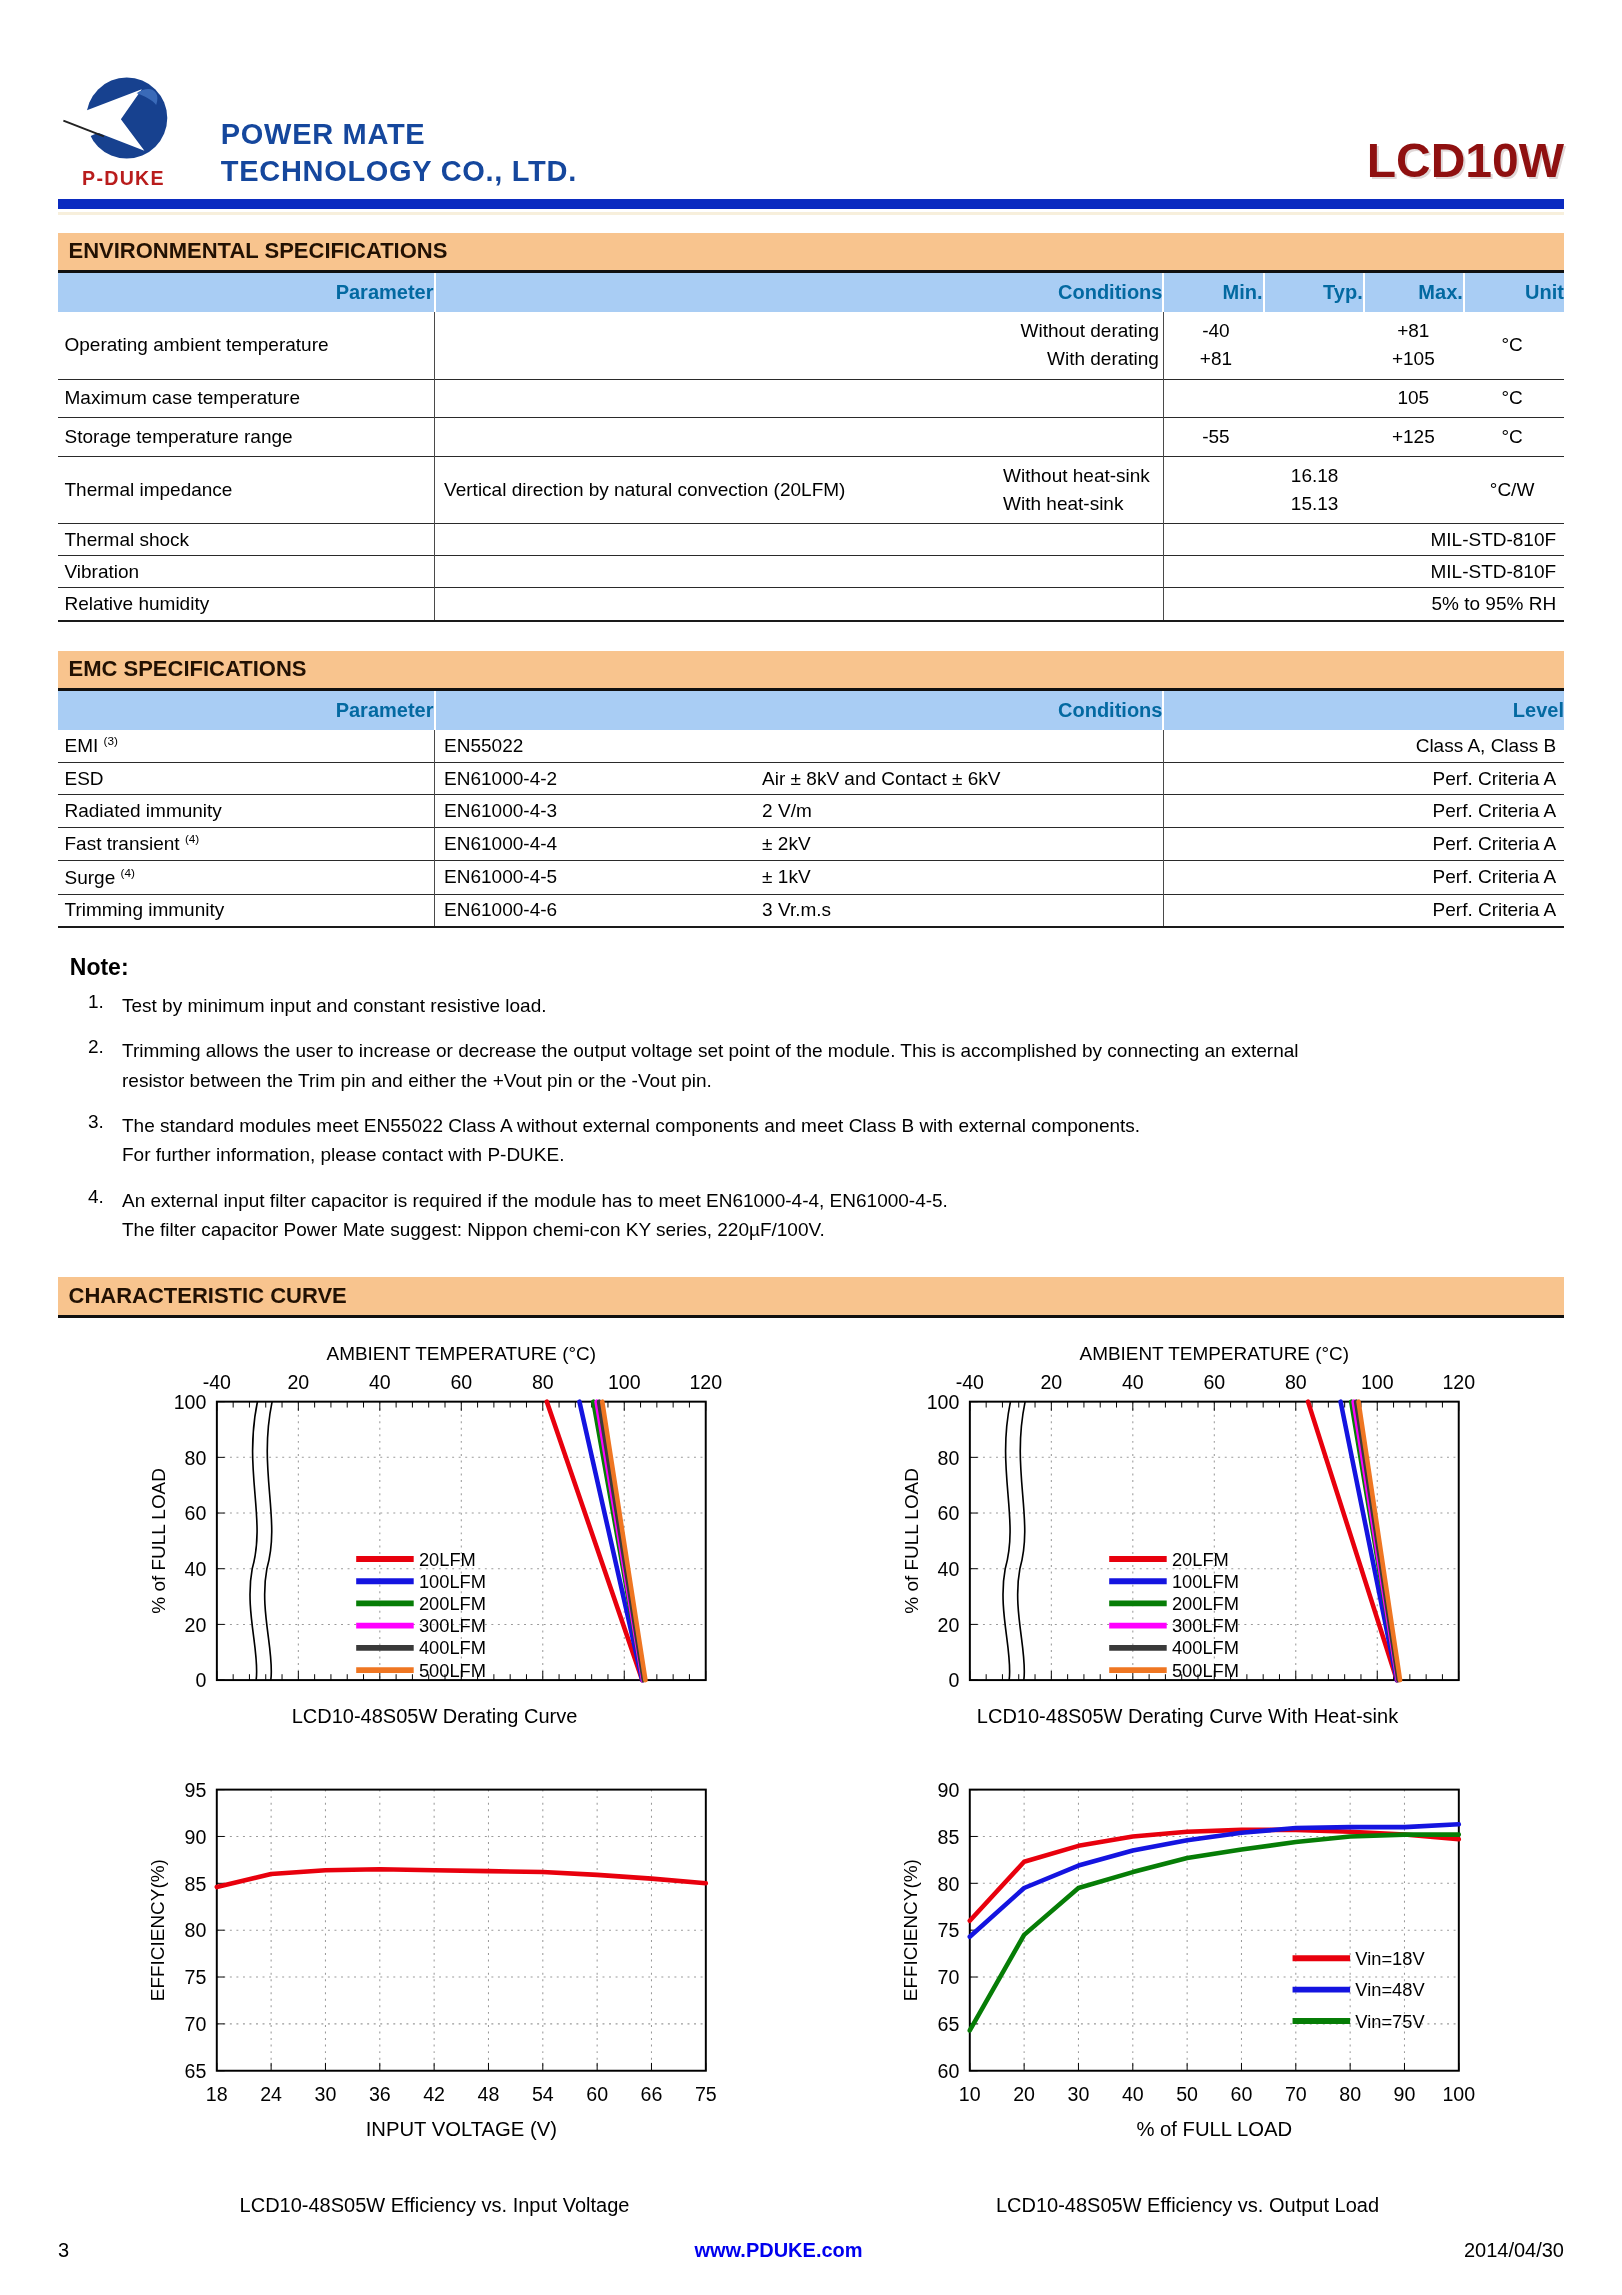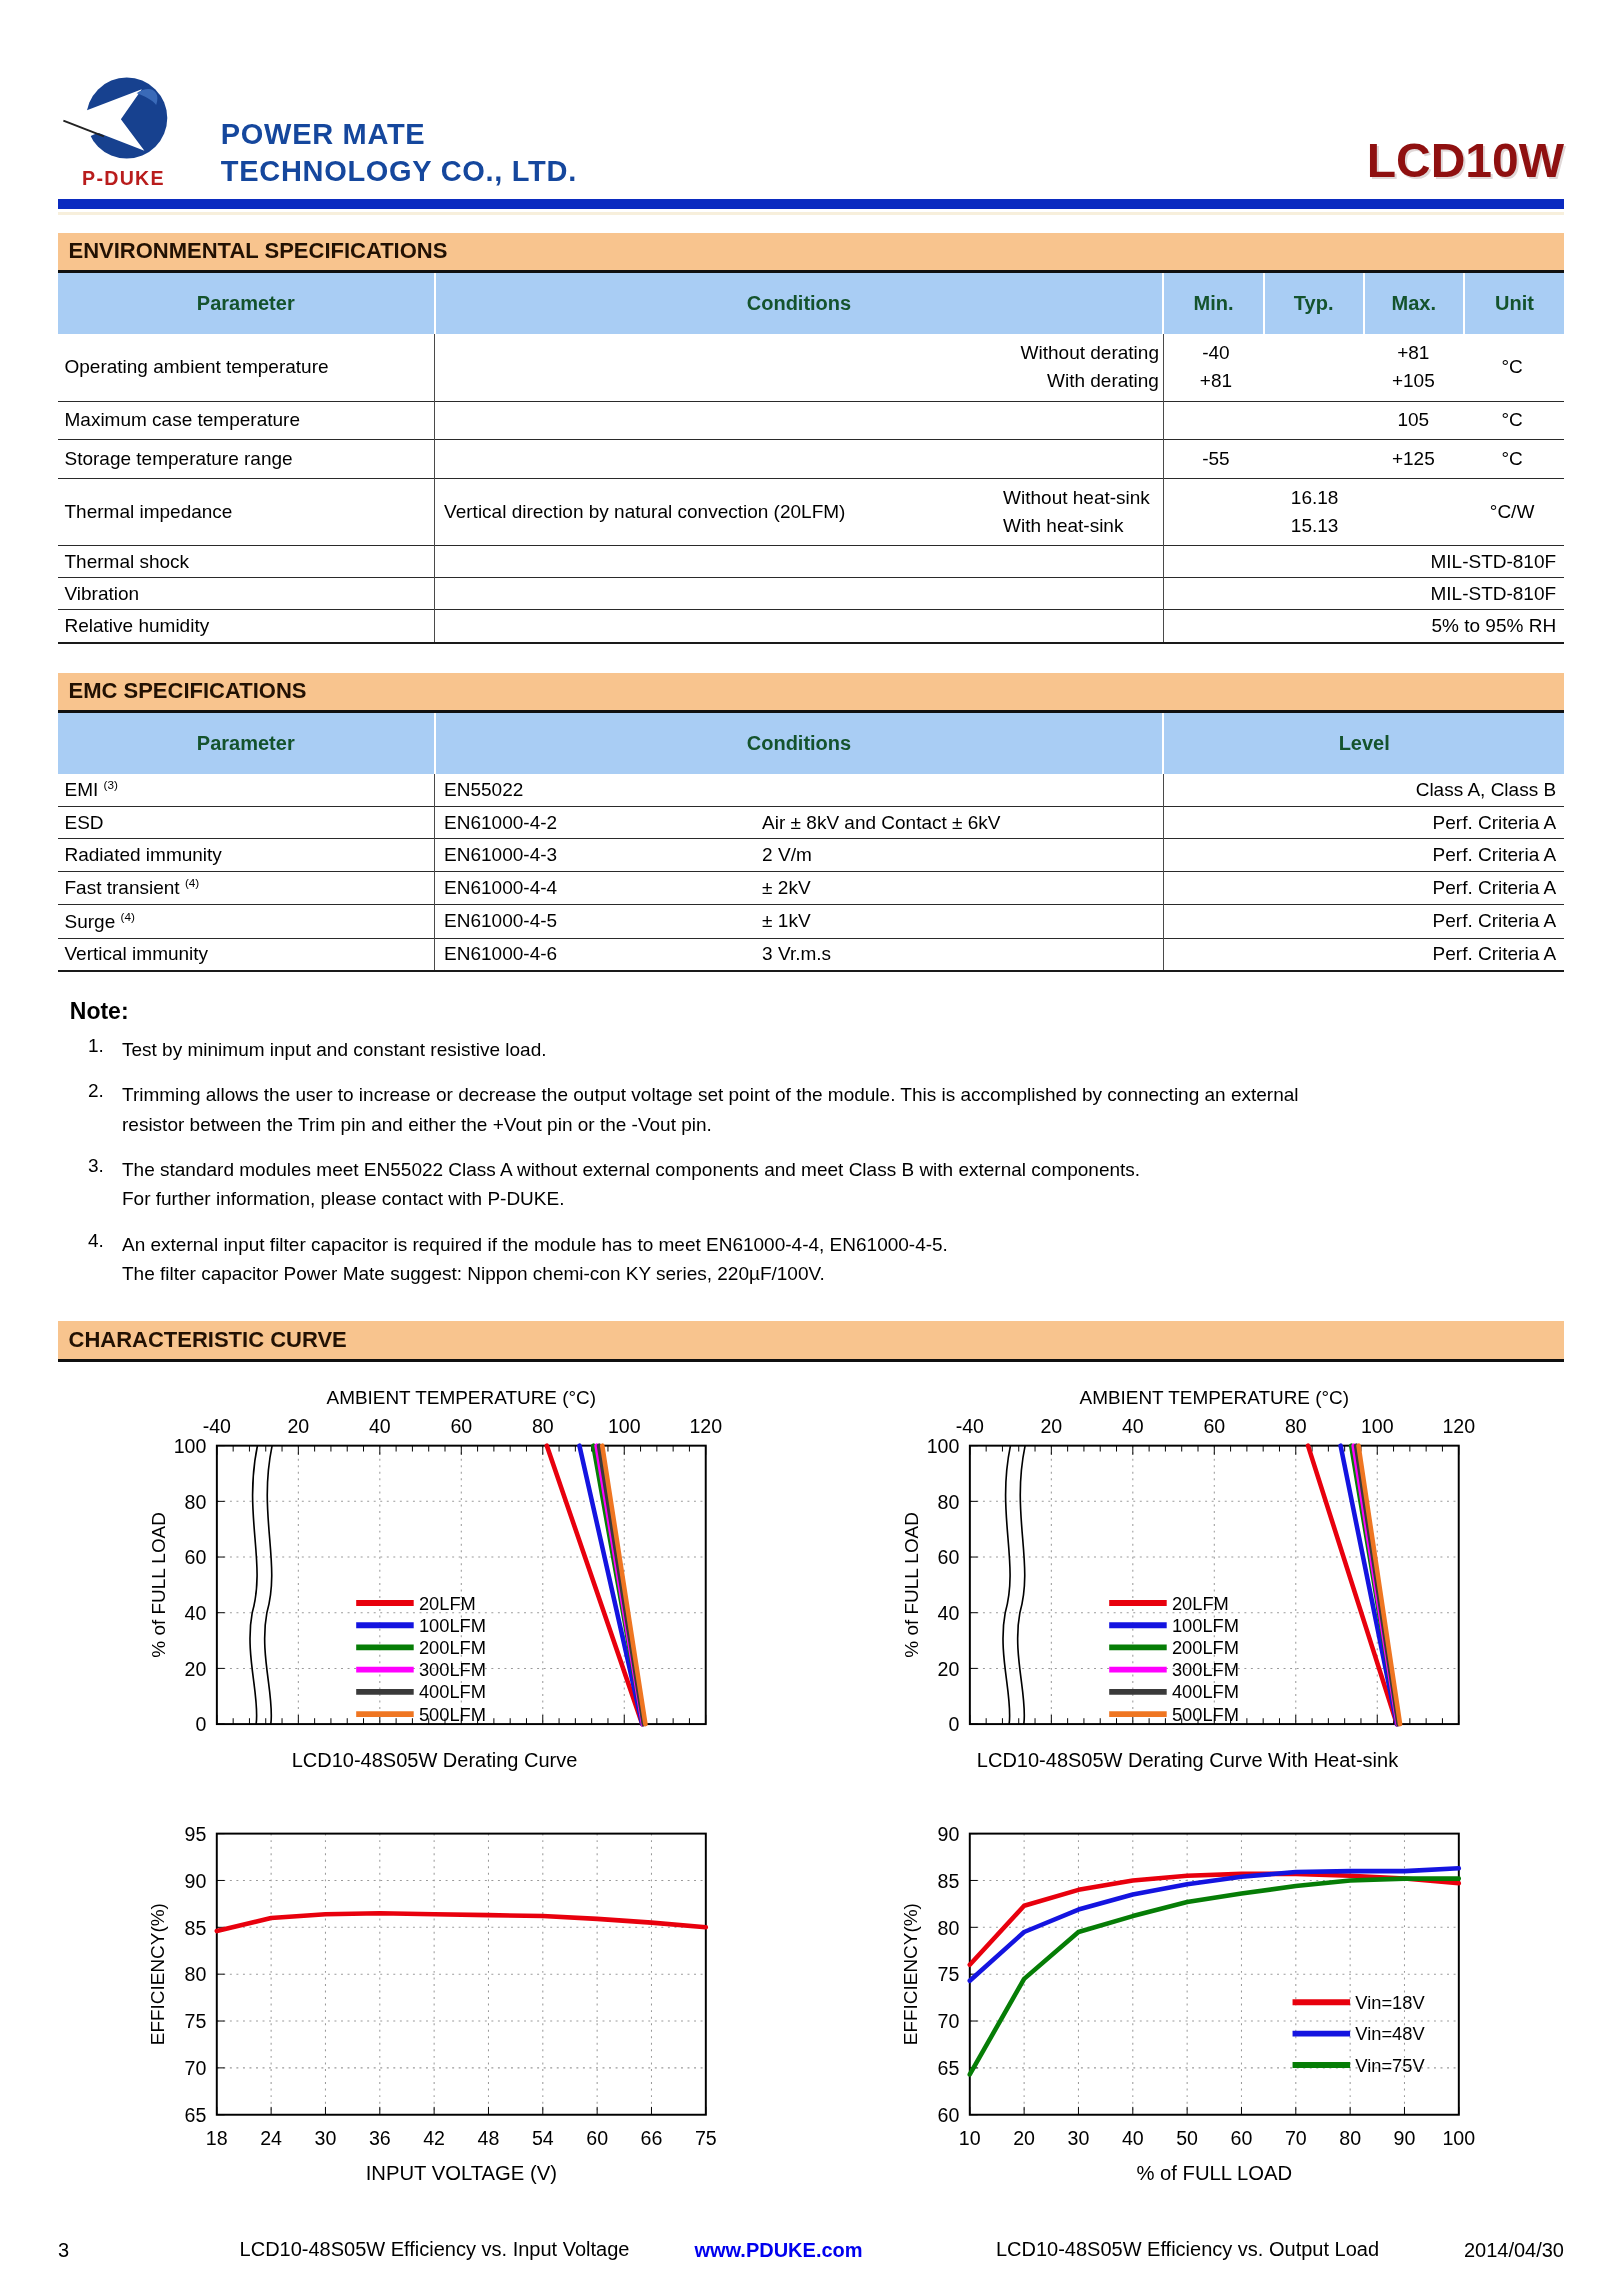--- a/index.html
+++ b/index.html
@@ -19,21 +19,21 @@
 
   
   .bar{background:#f8c48e;color:#221103;font-weight:bold;font-size:22px;
        padding:5.2px 10.5px 5.9px 10.5px;border-bottom:3.3px solid #101010;}
   .bar.env{margin-top:18.3px;}
   .bar.emc{margin-top:29px;}
   .bar.curve{margin-top:33px;}
 
   
   table{width:100%;border-collapse:collapse;table-layout:fixed;font-size:19px;}
-  th{background:#a9cdf4;color:#14532d;font-size:20px;font-weight:bold;padding:19px 0;border-left:2.6px solid #fff;}
+  th{background:#a9cdf4;color:#0369a1;font-size:20px;font-weight:bold;padding:8px 0;border-left:2.6px solid #fff;text-align:right;}
   th:first-child{border-left:none;}
   tbody td{border-top:1.3px solid #2a2a2a;padding:4.6px 2.6px;vertical-align:middle;}
   tbody tr:first-child td{border-top:none;}
   table{border-bottom:2.6px solid #1a1a1a;}
   td.vr{border-right:1.3px solid #4a4a4a;}
   td.param{padding-left:6.5px;}
   .cond-right{text-align:right;padding-right:4px;line-height:1.5;}
   .cond-flex{display:flex;align-items:center;}
   .cond-flex .lft{padding-left:6.5px;}
   .cond-flex .rgt{margin-left:auto;text-align:left;padding-right:10.5px;line-height:1.5;}
@@ -260,21 +260,21 @@
             <td class="param vr">Surge <sup>(4)</sup></td>
             <td class="vr">
               <div class="emc-cond">
                 <span class="emc-code">EN61000-4-5</span>
                 <span class="emc-val">± 1kV</span>
               </div>
             </td>
             <td class="level">Perf. Criteria A</td>
           </tr>
           <tr>
-            <td class="param vr">Vertical immunity</td>
+            <td class="param vr">Trimming immunity</td>
             <td class="vr">
               <div class="emc-cond">
                 <span class="emc-code">EN61000-4-6</span>
                 <span class="emc-val">3 Vr.m.s</span>
               </div>
             </td>
             <td class="level">Perf. Criteria A</td>
           </tr>
         </tbody>
     </table>

